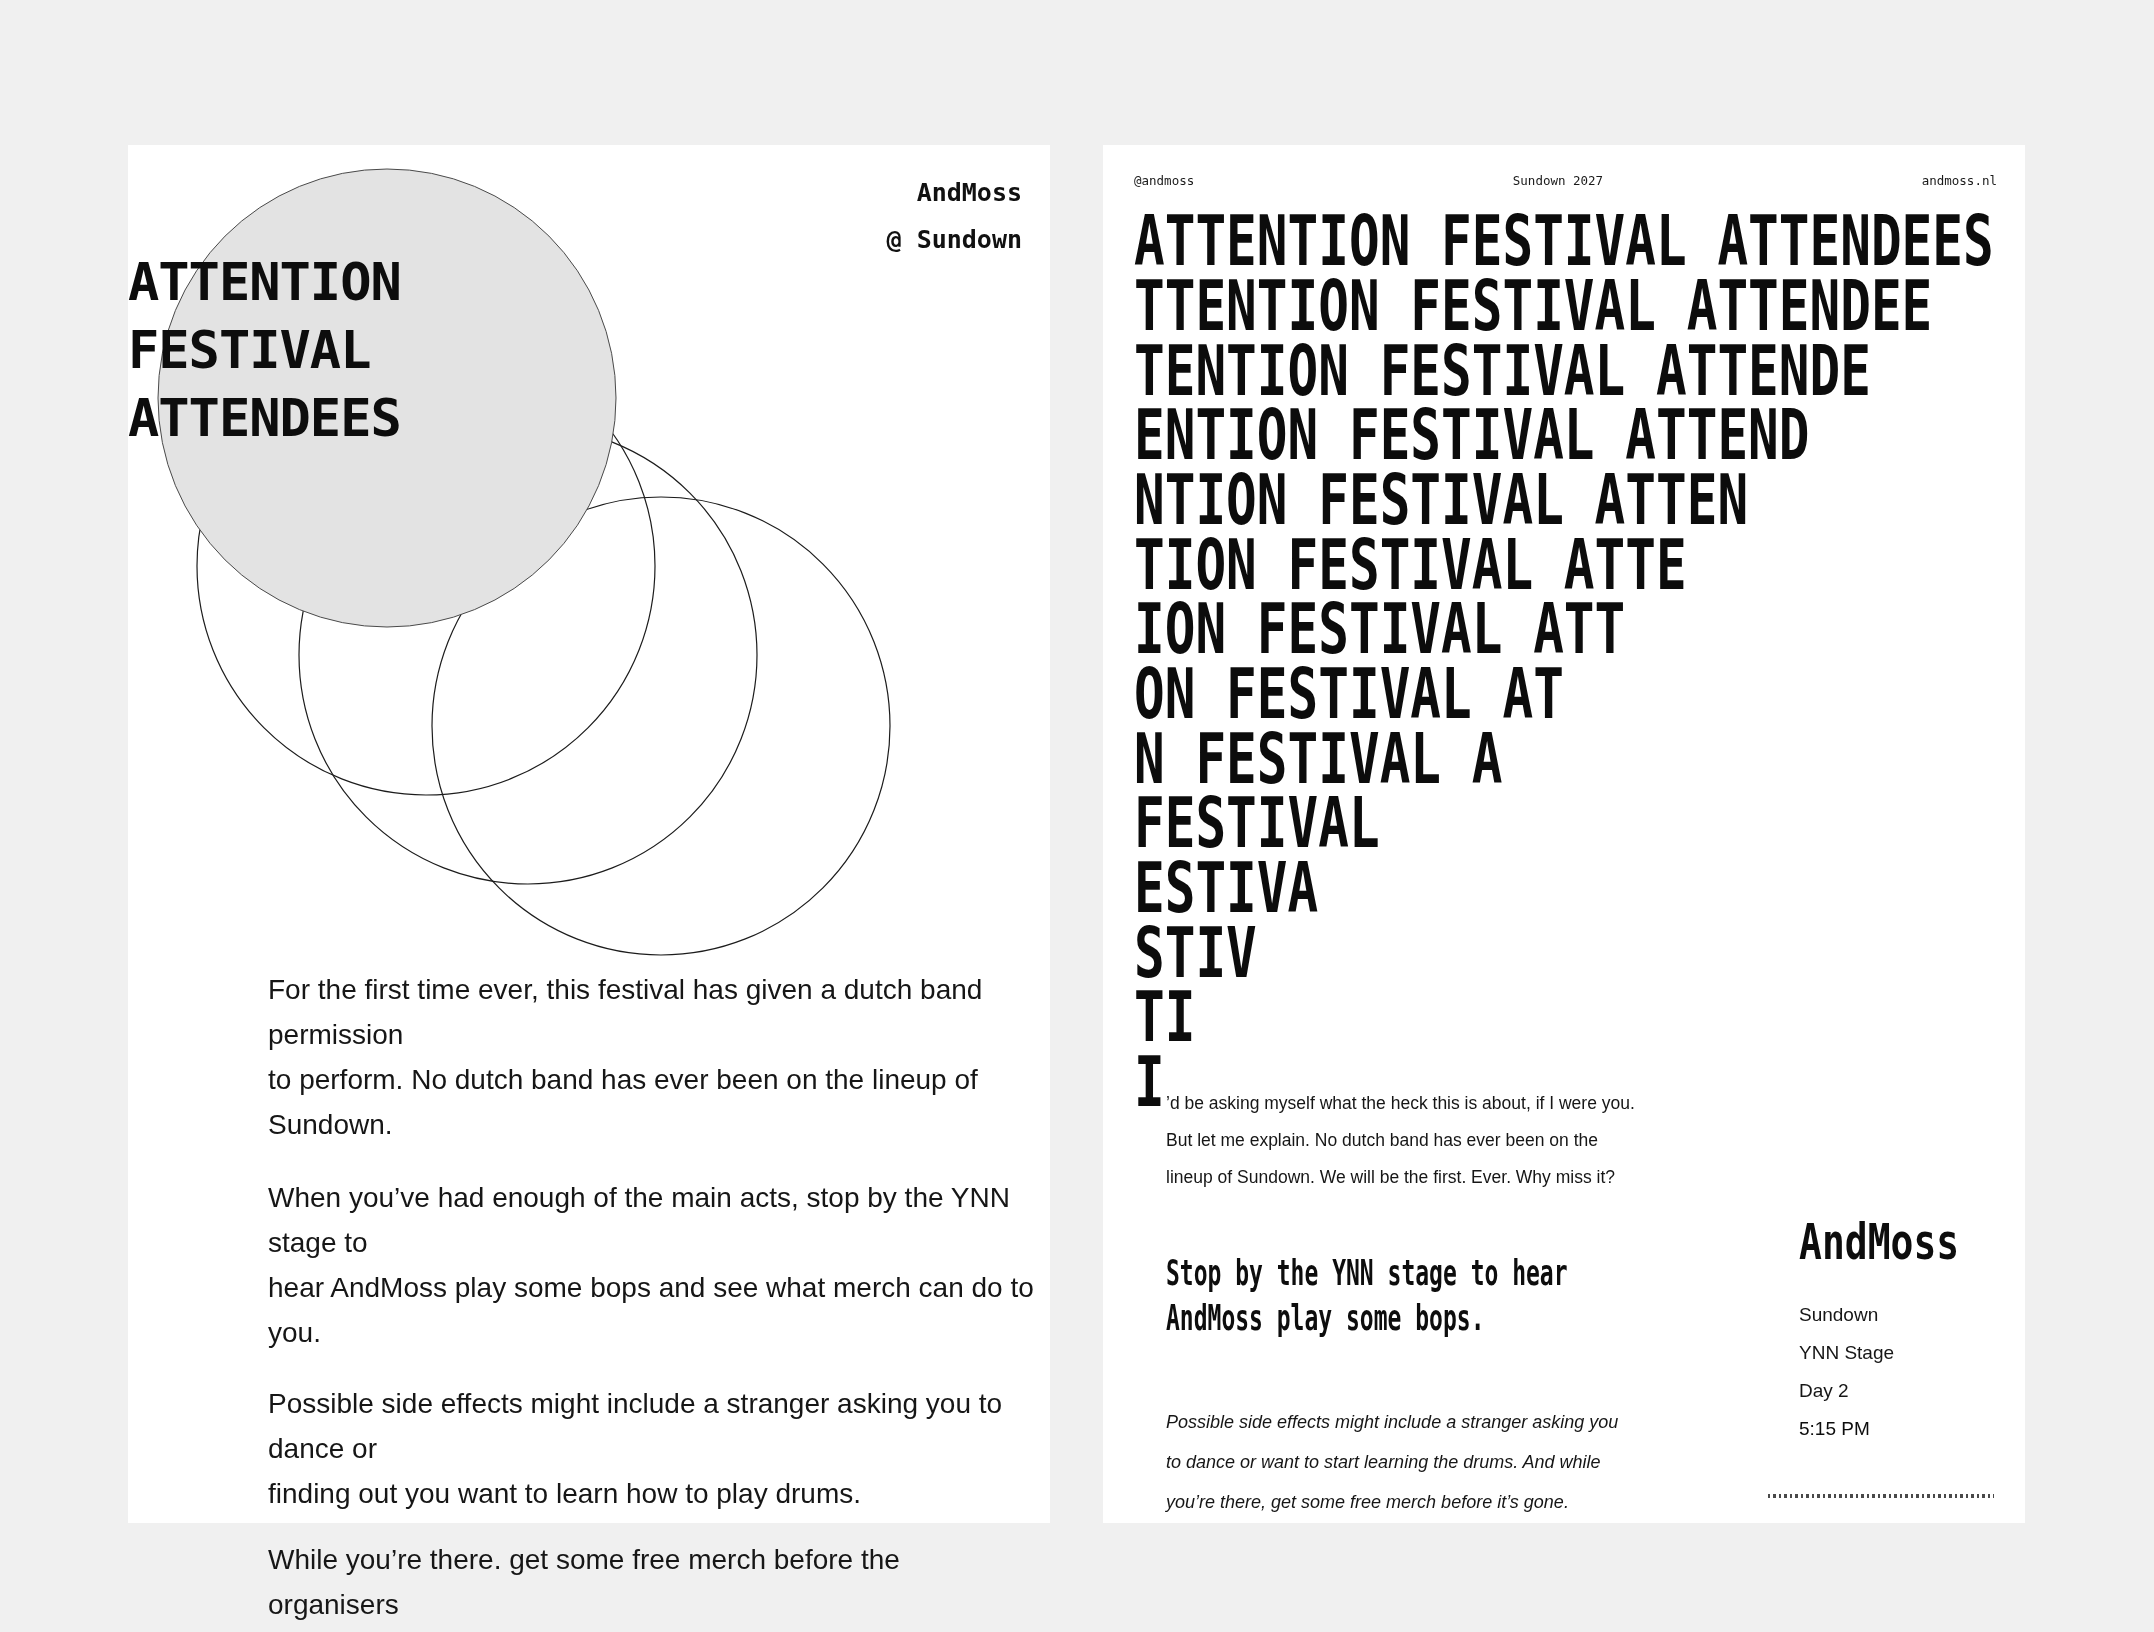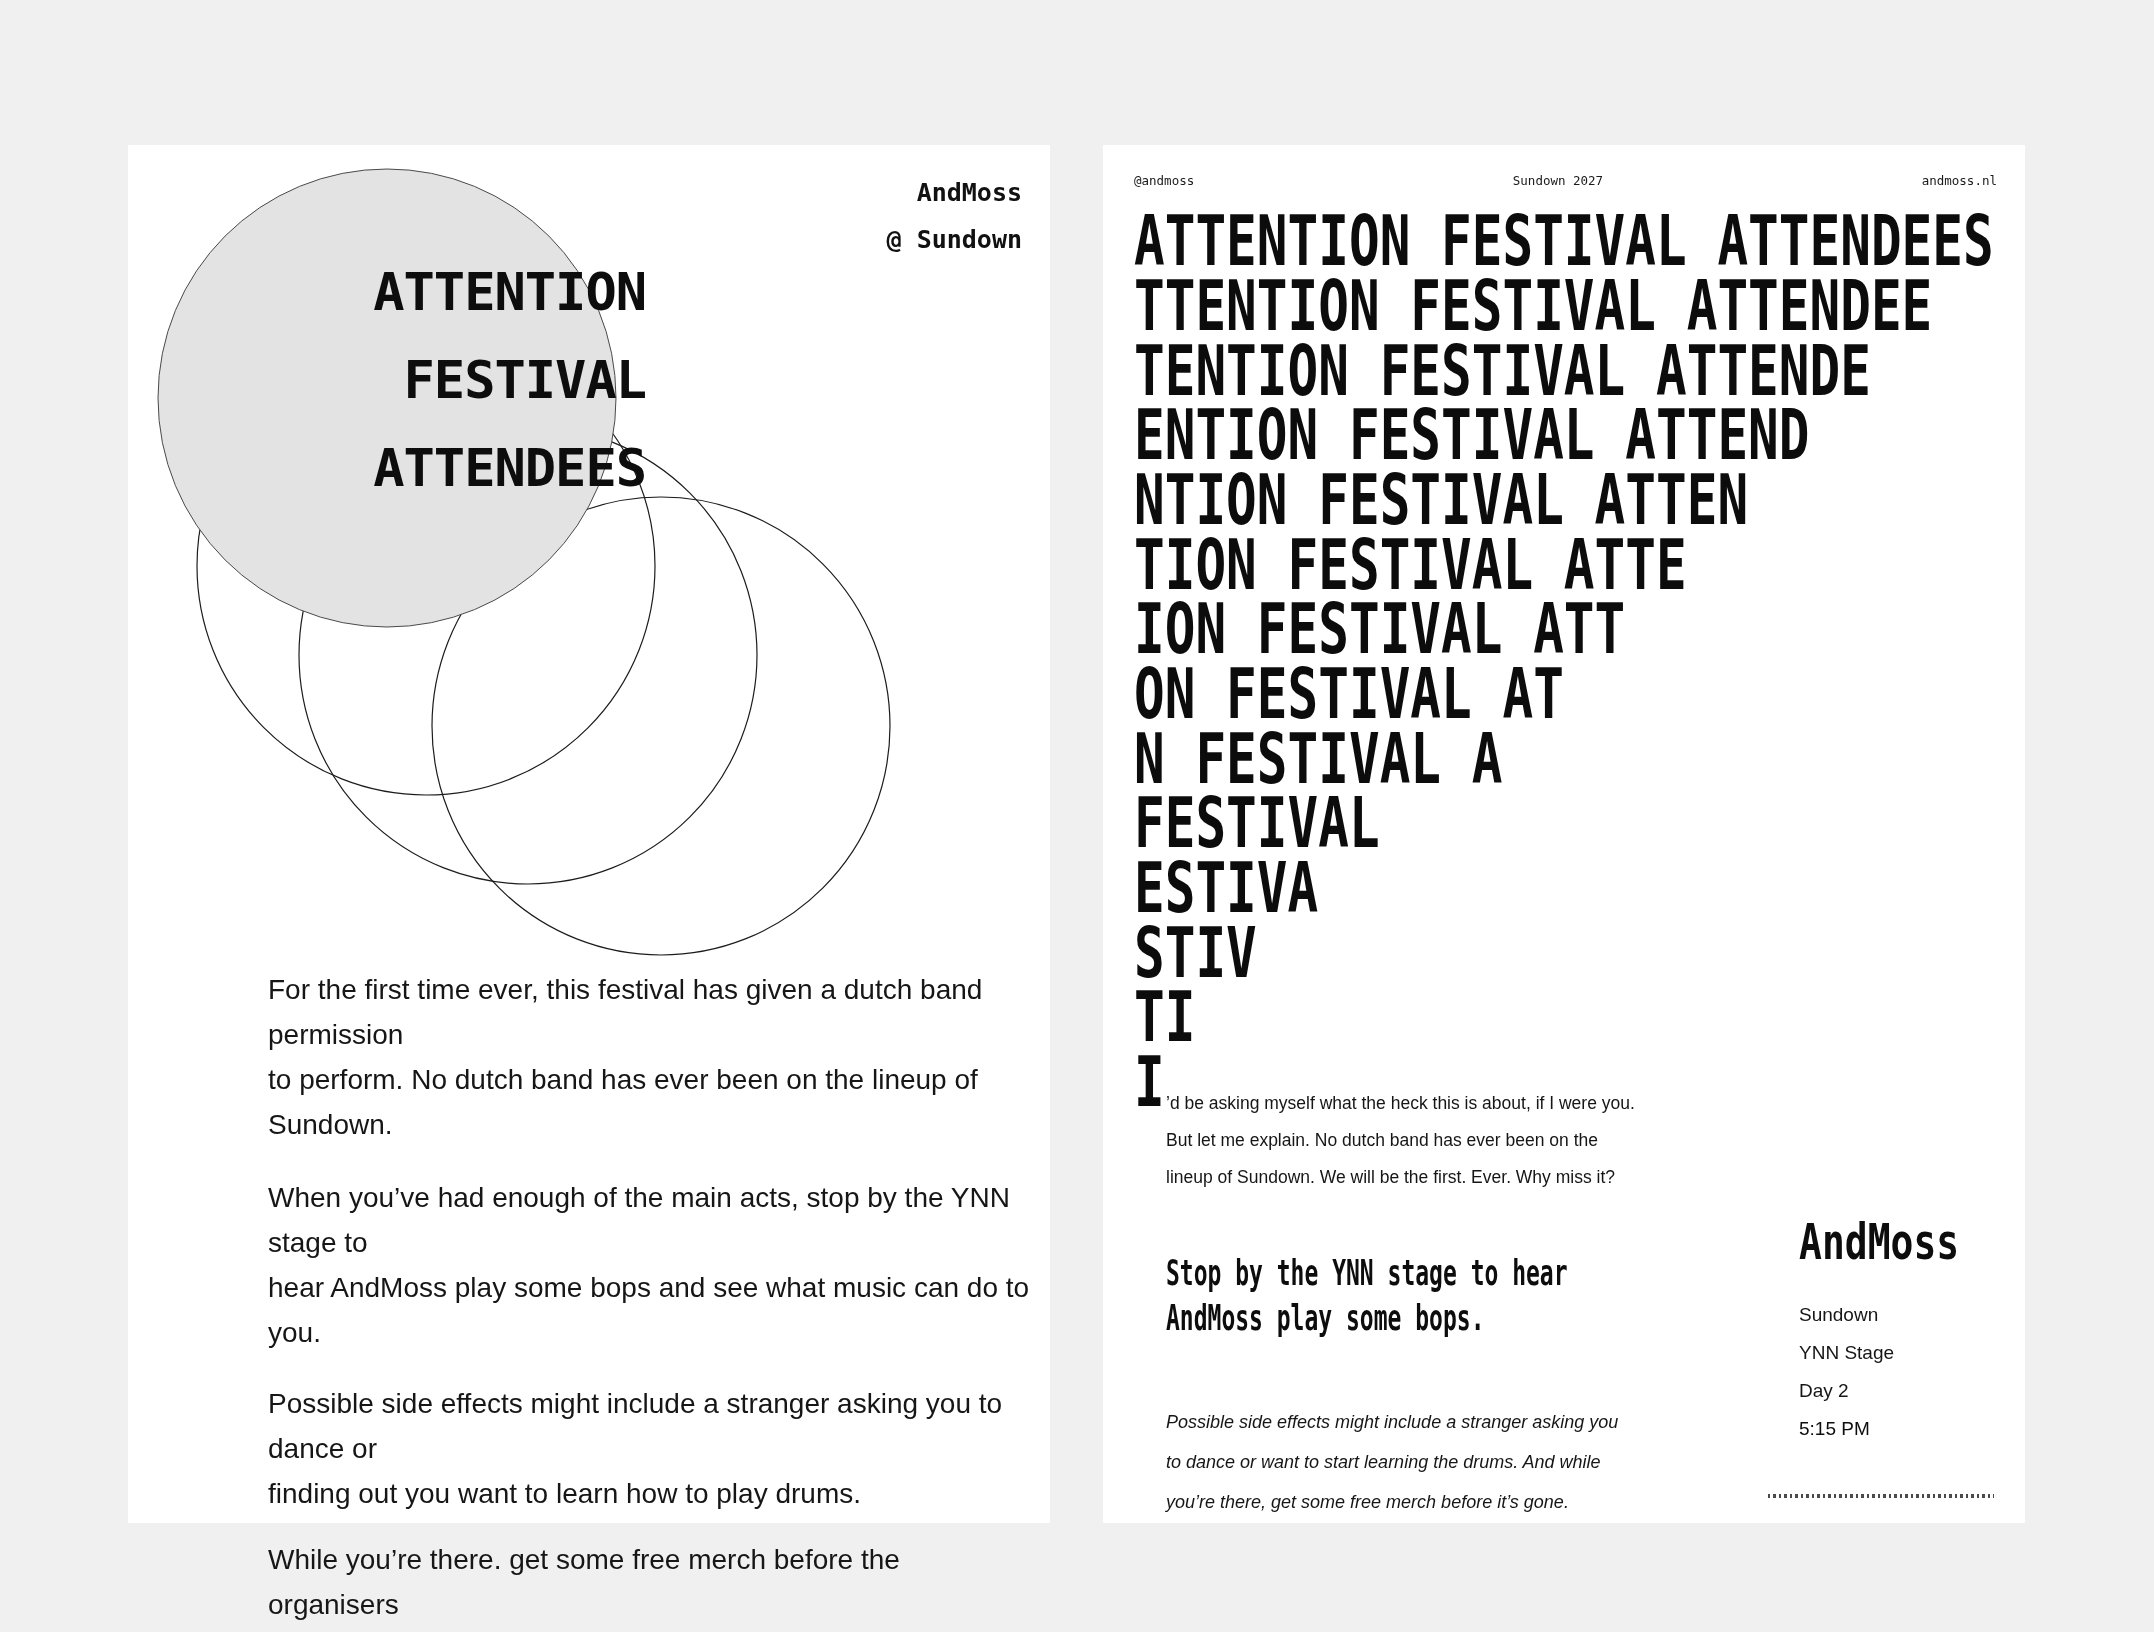--- a/index.html
+++ b/index.html
@@ -41,26 +41,26 @@
   .lp-circles {
     position: absolute;
     left: 0; top: 0;
     width: 922px; height: 1378px;
   }
   .lp-circle-text {
     position: absolute;
     left: 0;
     top: 103px;
     width: 518px;
-    text-align: right;
+    text-align: left;
     font-family: "DejaVu Sans Mono", monospace;
     font-weight: bold;
     font-size: 52px;
     letter-spacing: -1px;
-    line-height: 88px;
+    line-height: 68px;
     color: #0d0d0d;
   }
   .lp-body {
     position: absolute;
     left: 140px;
     top: 822px;
     width: 770px;
     font-size: 28px;
     line-height: 45px;
     color: #161616;
@@ -181,21 +181,21 @@
     </svg>
 
     <div class="lp-circle-text lines">ATTENTION
 FESTIVAL
 ATTENDEES</div>
 
     <div class="lp-body">
       <p class="lines">For the first time ever, this festival has given a dutch band permission
 to perform. No dutch band has ever been on the lineup of Sundown.</p>
       <p class="lines">When you’ve had enough of the main acts, stop by the YNN stage to
-hear AndMoss play some bops and see what music can do to you.</p>
+hear AndMoss play some bops and see what merch can do to you.</p>
       <p class="lines">Possible side effects might include a stranger asking you to dance or
 finding out you want to learn how to play drums.</p>
       <p class="lines">While you’re there. get some free merch before the organisers
 ask us to leave.</p>
       <p>@andmoss | stranger.nl</p>
     </div>
 
   </section>
 
   <section class="poster poster-right">

